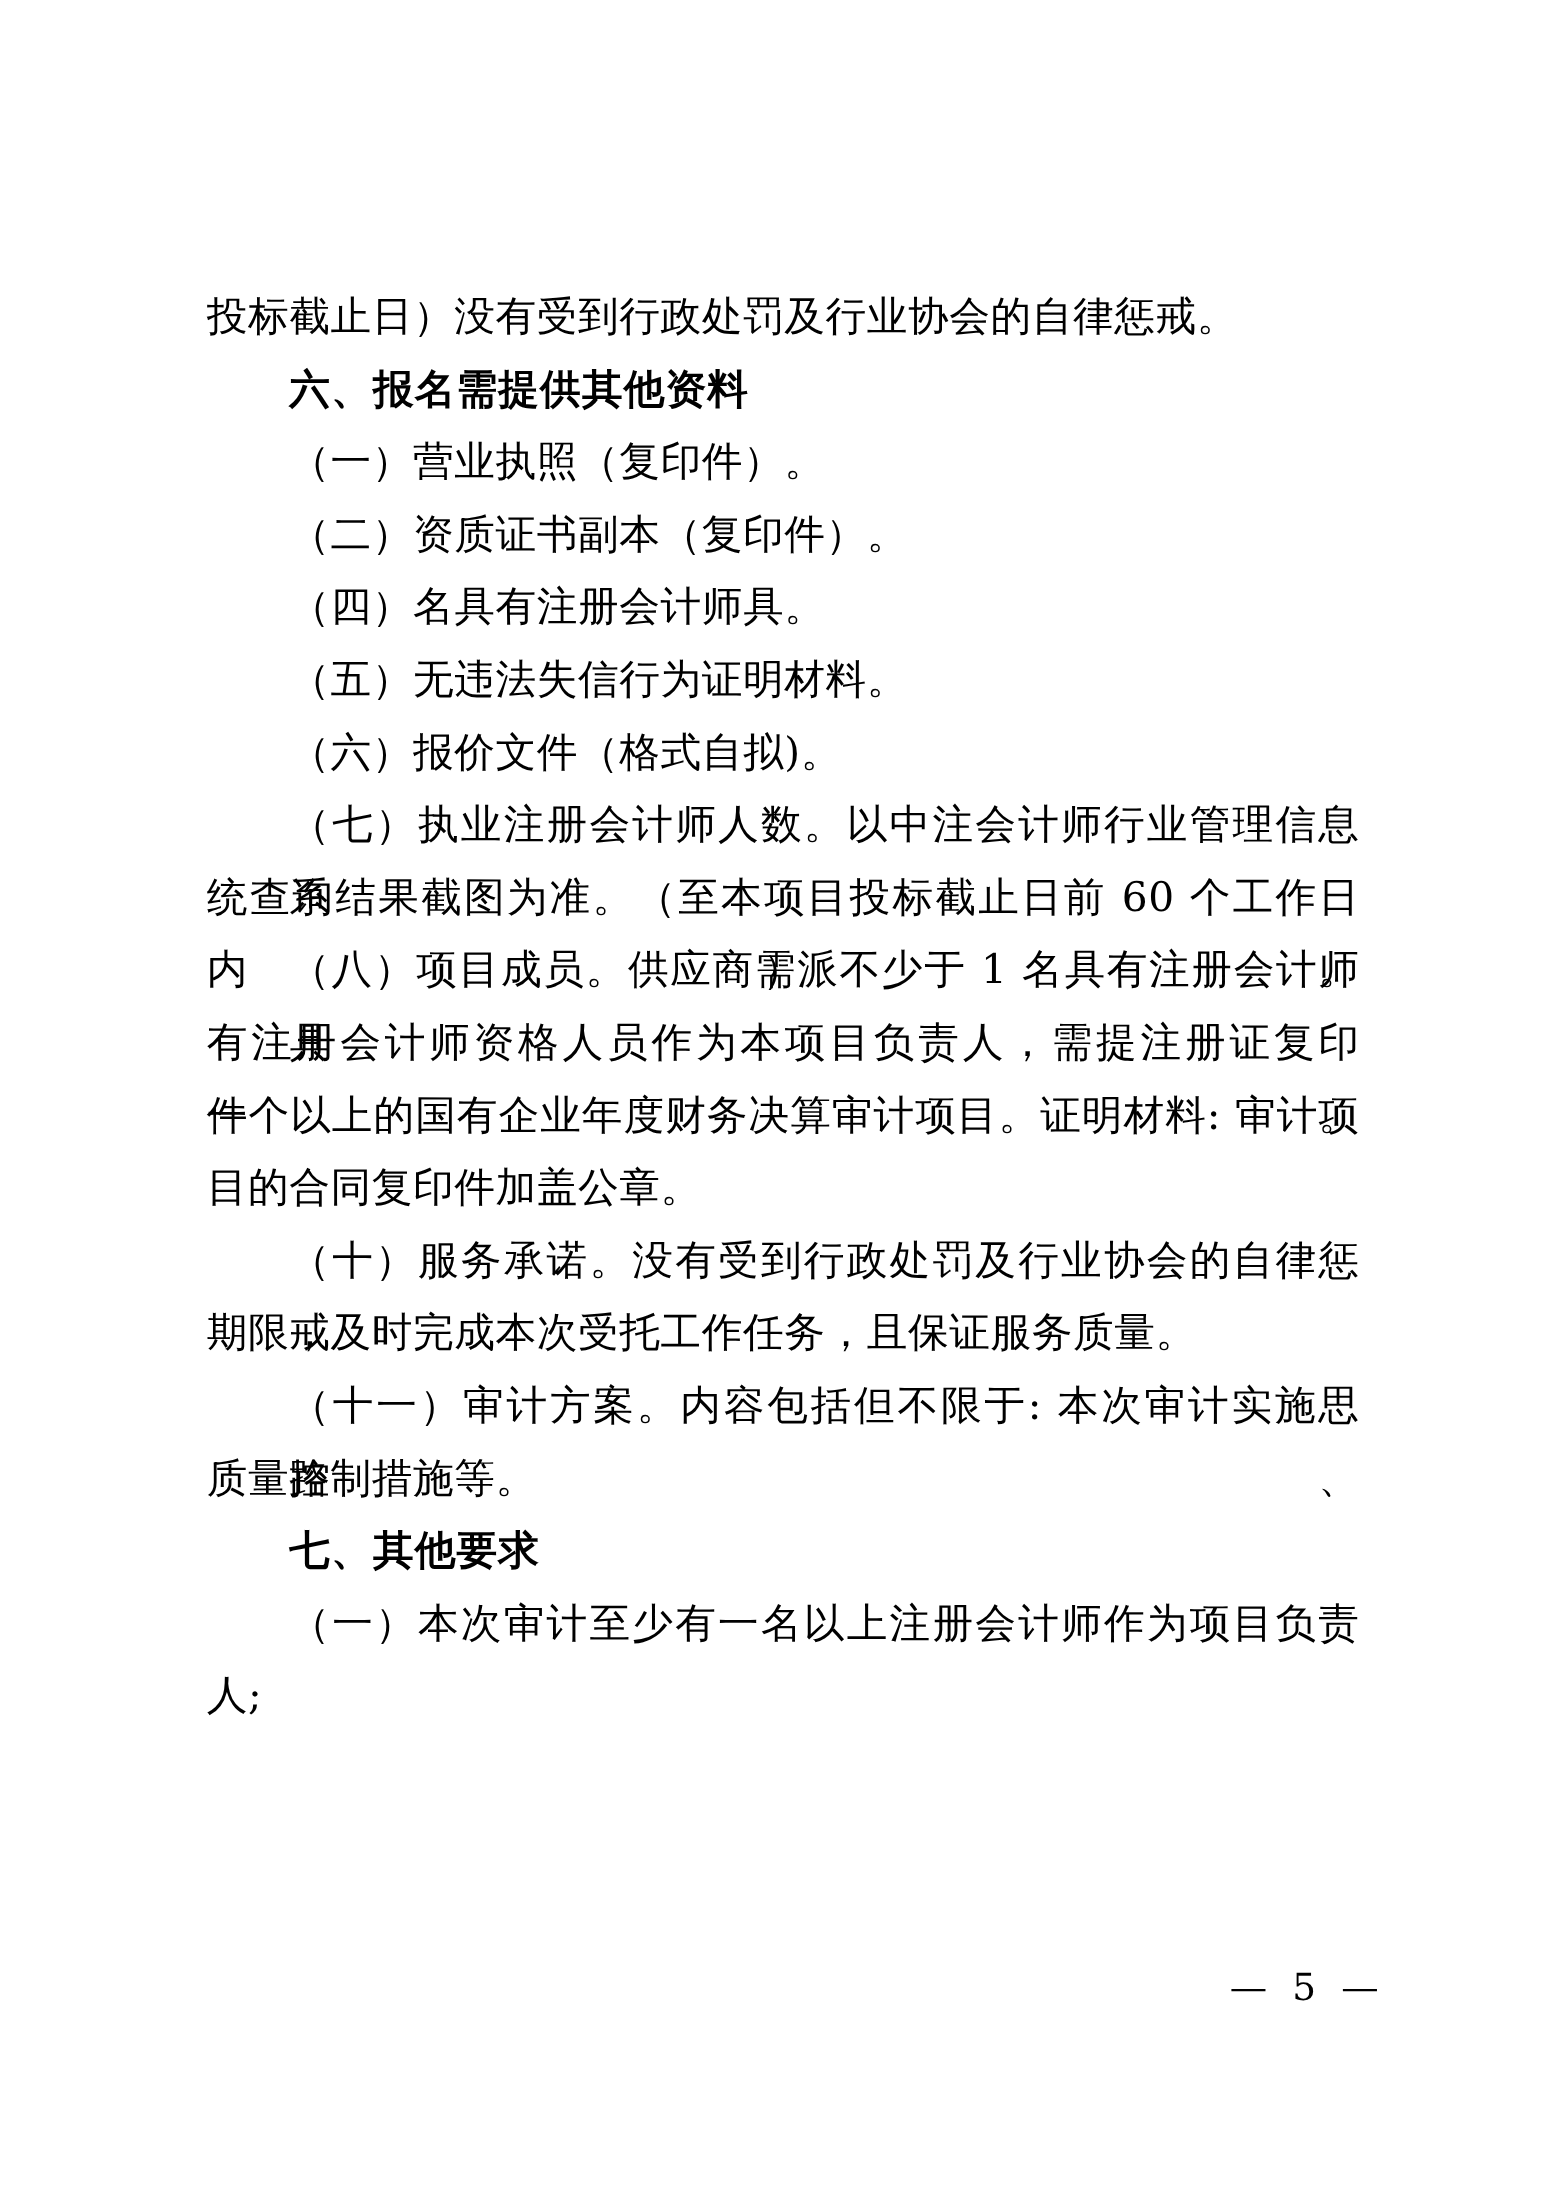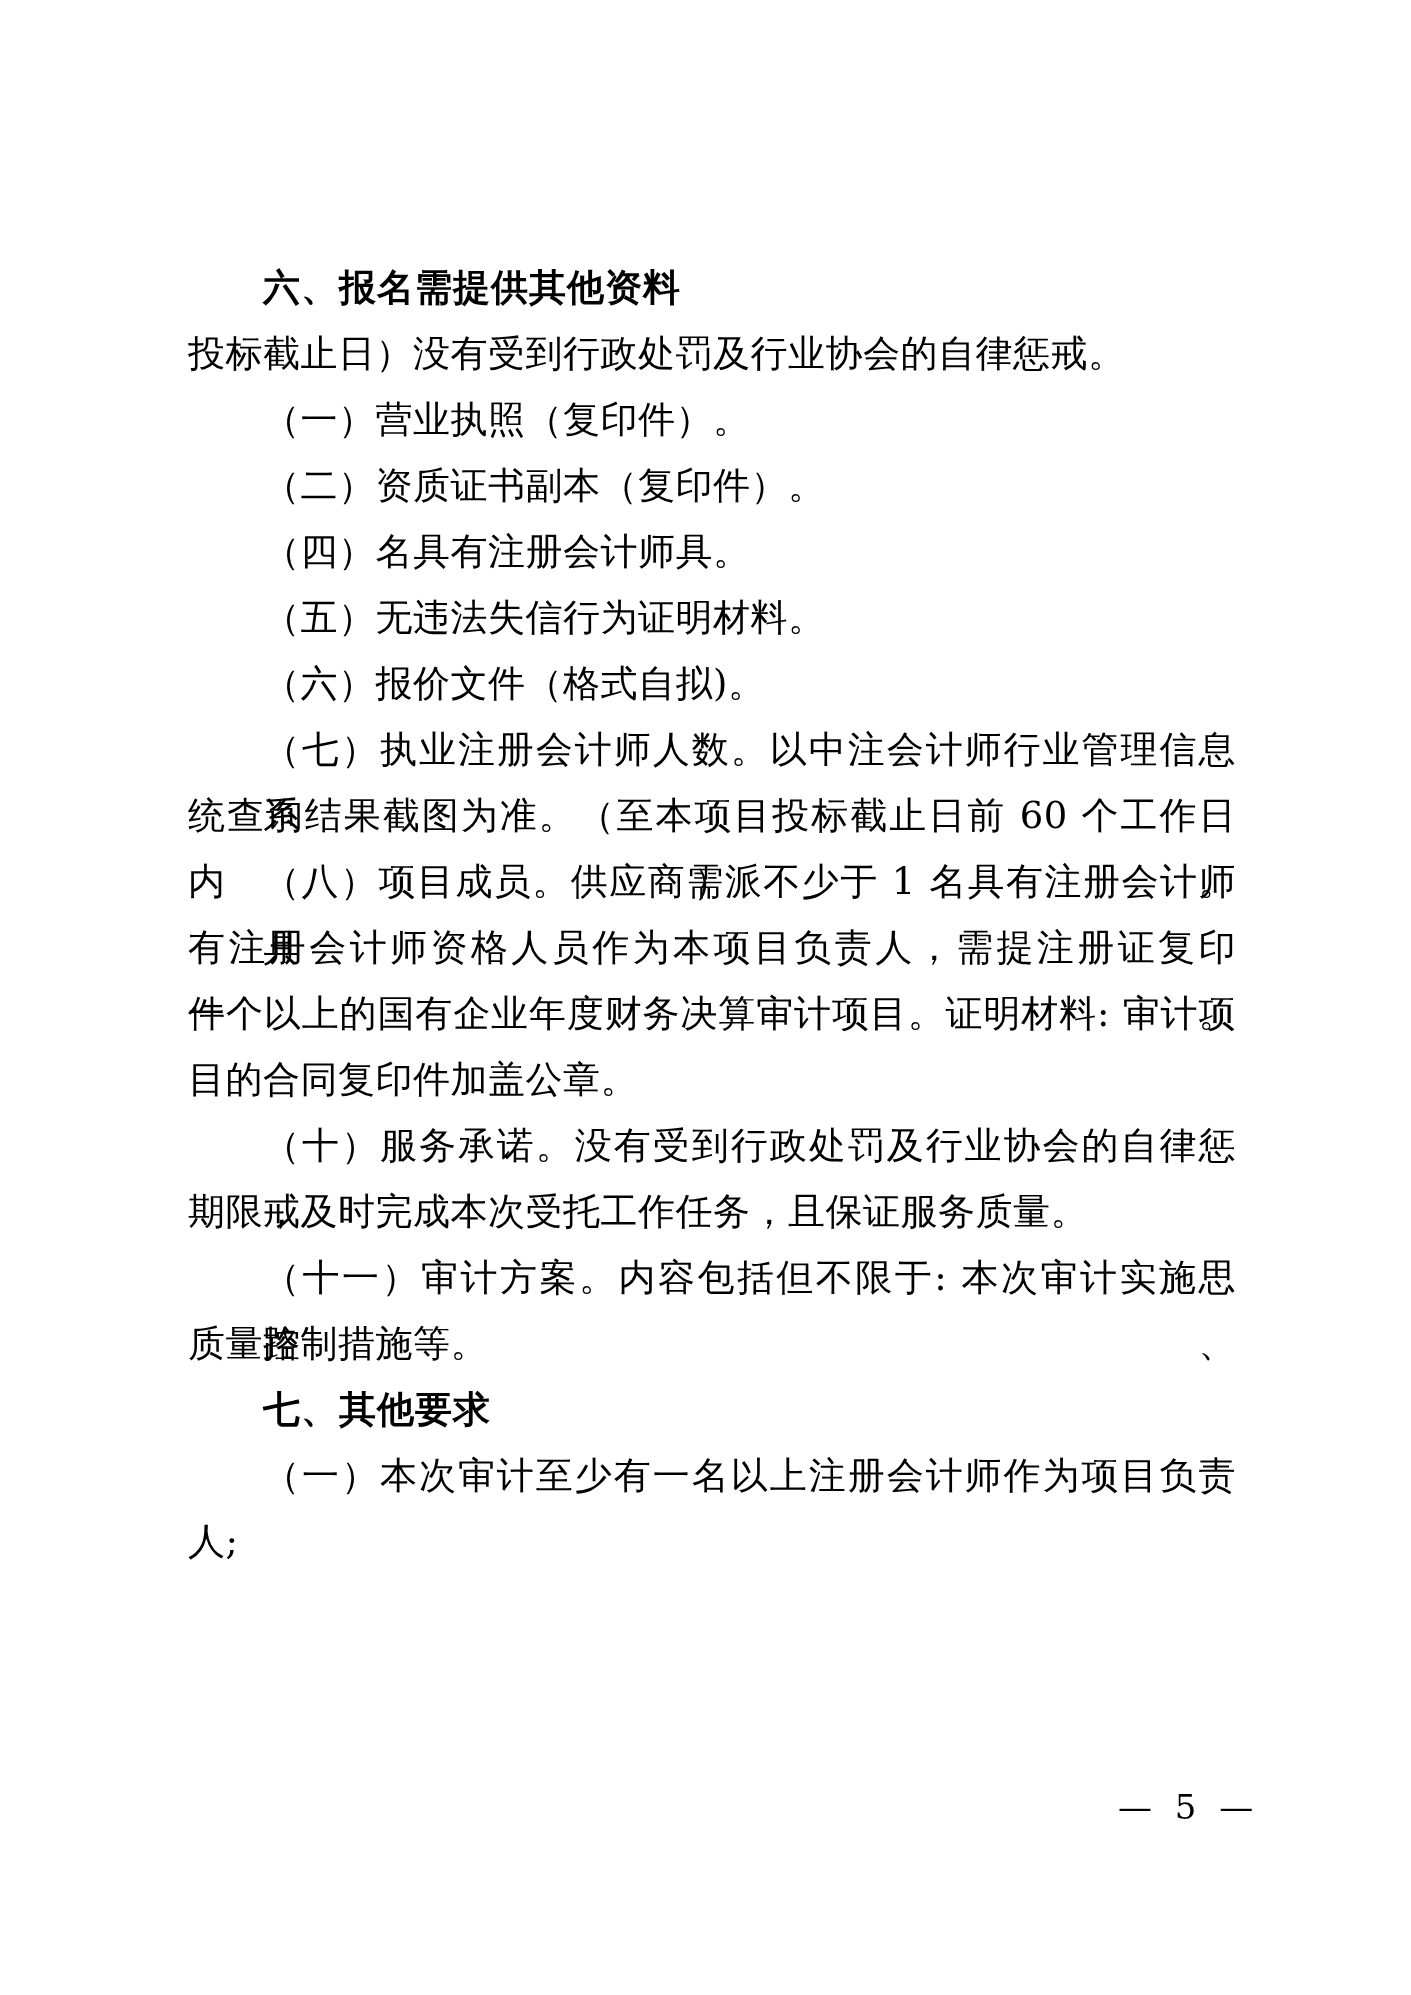--- a/index.html
+++ b/index.html
@@ -54,22 +54,22 @@
     font-size: 34px;
     word-spacing: 12px;
     color: #000000;
   }
 </style>
 </head>
 <body>
 
 <div class="page">
   <div class="doc-body">
+      <div class="line">投标截止日）没有受到行政处罚及行业协会的自律惩戒。</div>
       <div class="line indent bold">六、报名需提供其他资料</div>
-      <div class="line">投标截止日）没有受到行政处罚及行业协会的自律惩戒。</div>
       <div class="line indent">（一）营业执照（复印件）。</div>
       <div class="line indent">（二）资质证书副本（复印件）。</div>
       <div class="line indent">（四）名具有注册会计师具。</div>
       <div class="line indent">（五）无违法失信行为证明材料。</div>
       <div class="line indent">（六）报价文件（格式自拟)。</div>
       <div class="line indent justify">（七）执业注册会计师人数。以中注会计师行业管理信息系</div>
       <div class="line justify">统查询结果截图为准。（至本项目投标截止日前 60 个工作日内）。</div>
       <div class="line indent justify">（八）项目成员。供应商需派不少于 1 名具有注册会计师具</div>
       <div class="line justify">有注册会计师资格人员作为本项目负责人，需提注册证复印件。</div>
       <div class="line justify">一个以上的国有企业年度财务决算审计项目。证明材料: 审计项</div>

